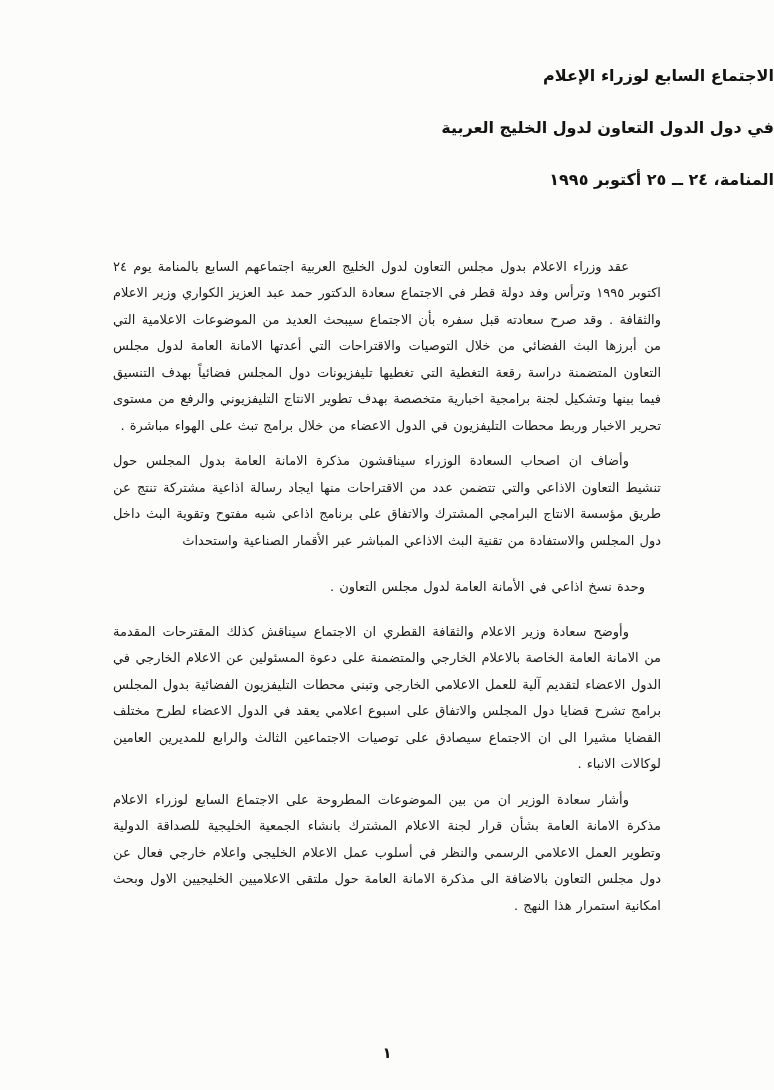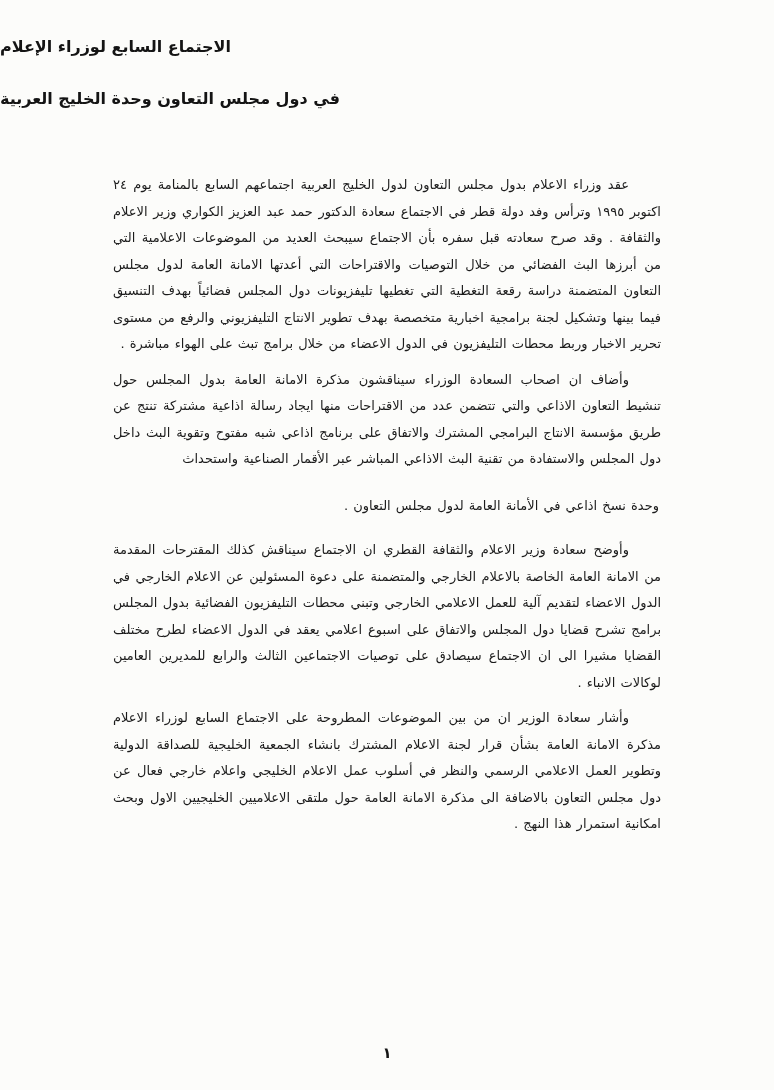--- a/index.html
+++ b/index.html
@@ -14,22 +14,22 @@
     color: #1b1b1b;
     position: relative;
     overflow: hidden;
     direction: rtl;
   }
   .page {
     position: absolute;
     inset: 0;
   }
   .title-block {
-    padding-top: 37px;
-    text-align: left;
+    padding-top: 66px;
+    text-align: right;
   }
   .title-line {
     font-size: 16px;
     font-weight: bold;
     line-height: 1.2;
     margin: 0 0 33px 0;
     color: #141414;
   }
   .body-block {
     width: 548px;
@@ -38,42 +38,43 @@
   }
   .para {
     font-size: 13px;
     line-height: 26.5px;
     margin: 0 0 9px 0;
     text-indent: 32px;
     word-spacing: 1px;
   }
   .para-isolated {
     text-indent: 0;
-    margin: 20px 2px 18px 0;
+    margin: 20px 16px 18px 0;
     text-align: right;
   }
   .page-number {
     position: absolute;
     bottom: 28px;
     left: 0;
     right: 0;
     text-align: center;
     font-size: 15px;
     font-weight: bold;
     color: #141414;
   }
 </style>
 </head>
 <body>
 
 <div class="page">
 
   <header class="title-block">
     <div class="title-line">الاجتماع السابع لوزراء الإعلام</div>
-    <div class="title-line">في دول مجلس التعاون وحدة الخليج العربية</div>
+    <div class="title-line">في دول الدول التعاون لدول الخليج العربية</div>
+    <div class="title-line">المنامة، ٢٤ ــ ٢٥ أكتوبر ١٩٩٥</div>
   </header>
 
   <main class="body-block">
     <p class="para">عقد وزراء الاعلام بدول مجلس التعاون لدول الخليج العربية اجتماعهم السابع بالمنامة يوم ٢٤ اكتوبر ١٩٩٥ وترأس وفد دولة قطر في الاجتماع سعادة الدكتور حمد عبد العزيز الكواري وزير الاعلام والثقافة . وقد صرح سعادته قبل سفره بأن الاجتماع سيبحث العديد من الموضوعات الاعلامية التي من أبرزها البث الفضائي من خلال التوصيات والاقتراحات التي أعدتها الامانة العامة لدول مجلس التعاون المتضمنة دراسة رقعة التغطية التي تغطيها تليفزيونات دول المجلس فضائياً بهدف التنسيق فيما بينها وتشكيل لجنة برامجية اخبارية متخصصة بهدف تطوير الانتاج التليفزيوني والرفع من مستوى تحرير الاخبار وربط محطات التليفزيون في الدول الاعضاء من خلال برامج تبث على الهواء مباشرة .</p>
     <p class="para">وأضاف ان اصحاب السعادة الوزراء سيناقشون مذكرة الامانة العامة بدول المجلس حول تنشيط التعاون الاذاعي والتي تتضمن عدد من الاقتراحات منها ايجاد رسالة اذاعية مشتركة تنتج عن طريق مؤسسة الانتاج البرامجي المشترك والاتفاق على برنامج اذاعي شبه مفتوح وتقوية البث داخل دول المجلس والاستفادة من تقنية البث الاذاعي المباشر عبر الأقمار الصناعية واستحداث</p>
     <p class="para para-isolated">وحدة نسخ اذاعي في الأمانة العامة لدول مجلس التعاون .</p>
     <p class="para">وأوضح سعادة وزير الاعلام والثقافة القطري ان الاجتماع سيناقش كذلك المقترحات المقدمة من الامانة العامة الخاصة بالاعلام الخارجي والمتضمنة على دعوة المسئولين عن الاعلام الخارجي في الدول الاعضاء لتقديم آلية للعمل الاعلامي الخارجي وتبني محطات التليفزيون الفضائية بدول المجلس برامج تشرح قضايا دول المجلس والاتفاق على اسبوع اعلامي يعقد في الدول الاعضاء لطرح مختلف القضايا مشيرا الى ان الاجتماع سيصادق على توصيات الاجتماعين الثالث والرابع للمديرين العامين لوكالات الانباء .</p>
     <p class="para">وأشار سعادة الوزير ان من بين الموضوعات المطروحة على الاجتماع السابع لوزراء الاعلام مذكرة الامانة العامة بشأن قرار لجنة الاعلام المشترك بانشاء الجمعية الخليجية للصداقة الدولية وتطوير العمل الاعلامي الرسمي والنظر في أسلوب عمل الاعلام الخليجي واعلام خارجي فعال عن دول مجلس التعاون بالاضافة الى مذكرة الامانة العامة حول ملتقى الاعلاميين الخليجيين الاول وبحث امكانية استمرار هذا النهج .</p>
   </main>
 

